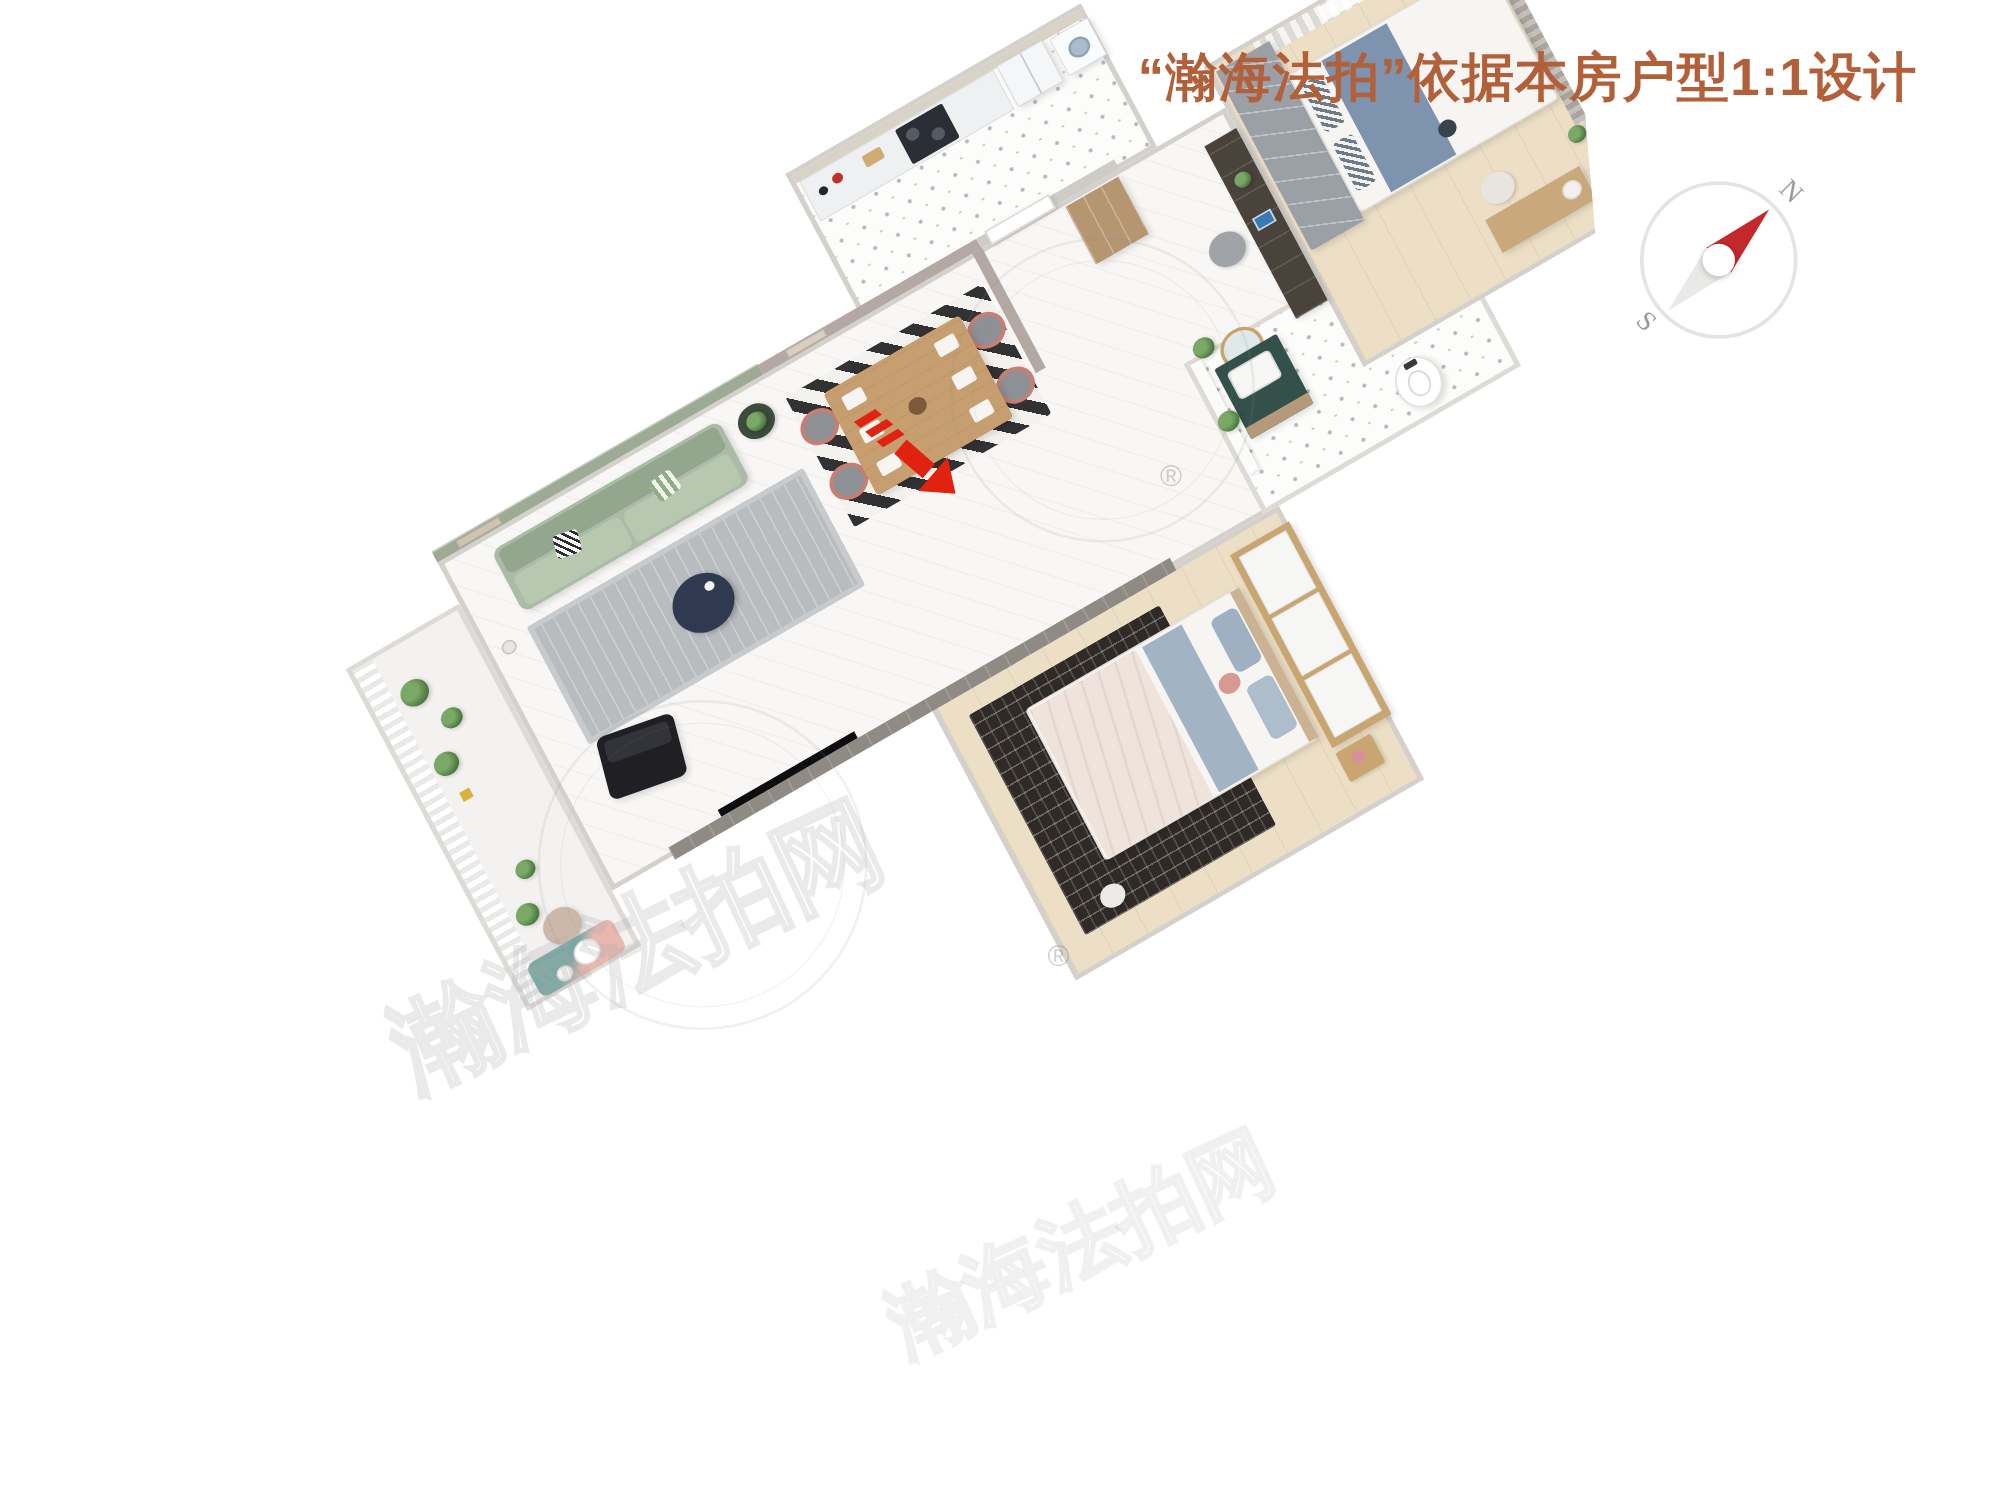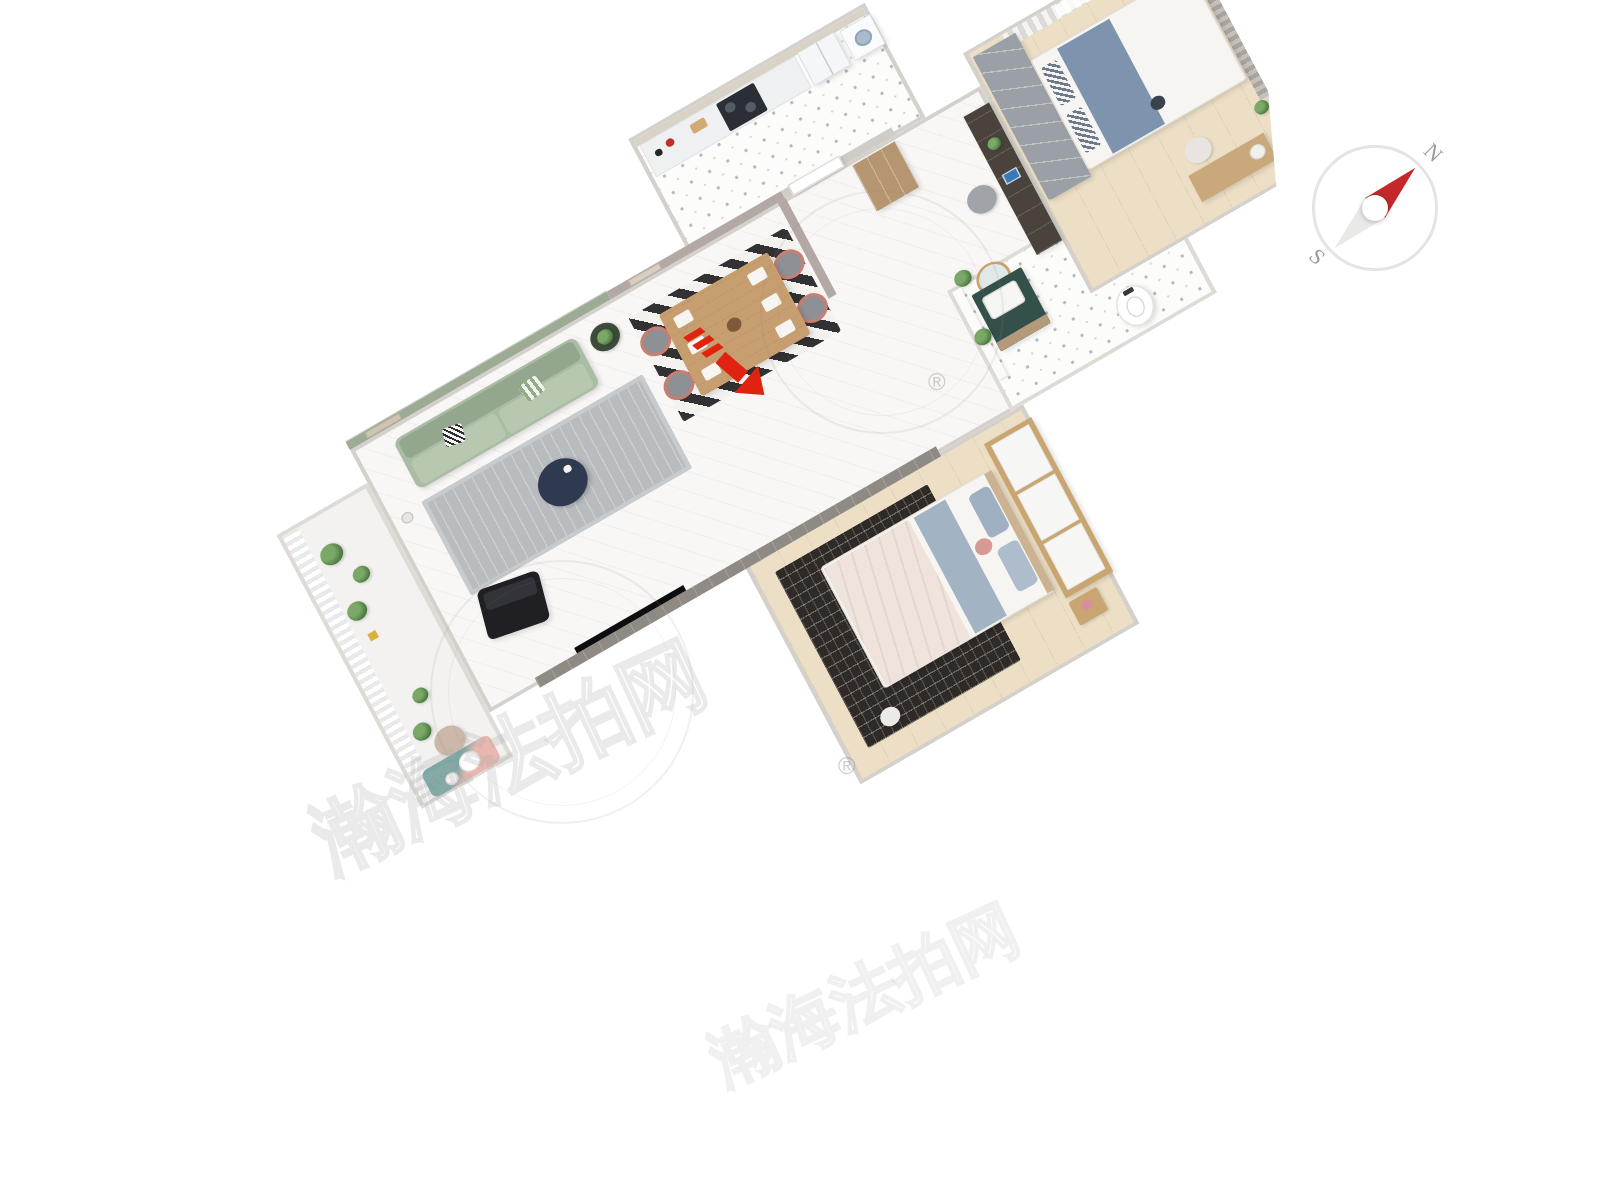--- a/index.html
+++ b/index.html
@@ -234,13 +234,14 @@
     <div class="ring"></div>
     <div class="needle">
       <div class="tri-n"></div>
       <div class="tri-s"></div>
     </div>
     <div class="hub"></div>
     <span class="lbl n">N</span>
     <span class="lbl s">S</span>
   </div>
 
+  <div class="title">“瀚海法拍”依据本房户型1:1设计</div>
 </div>
 
 </body></html>

